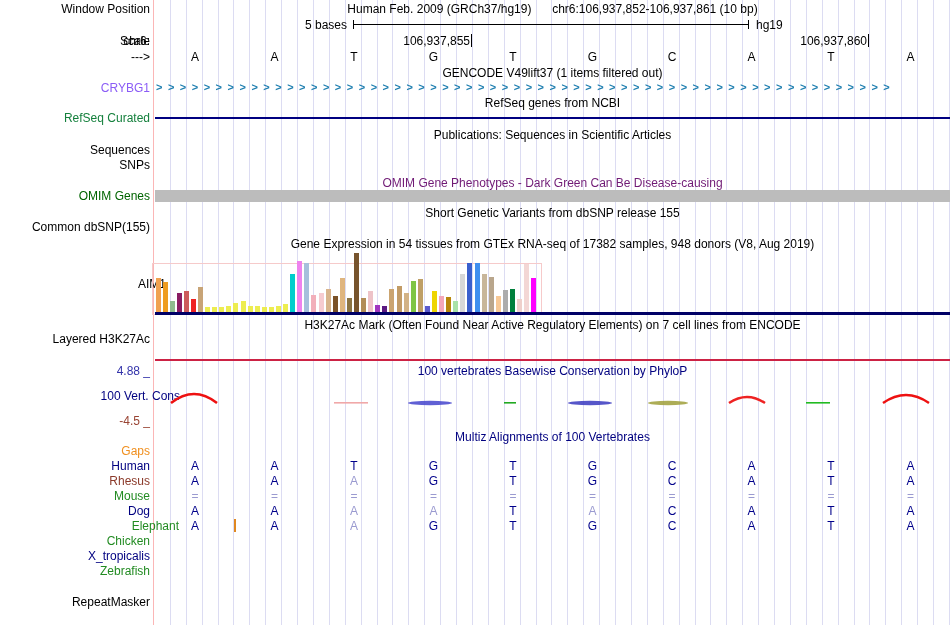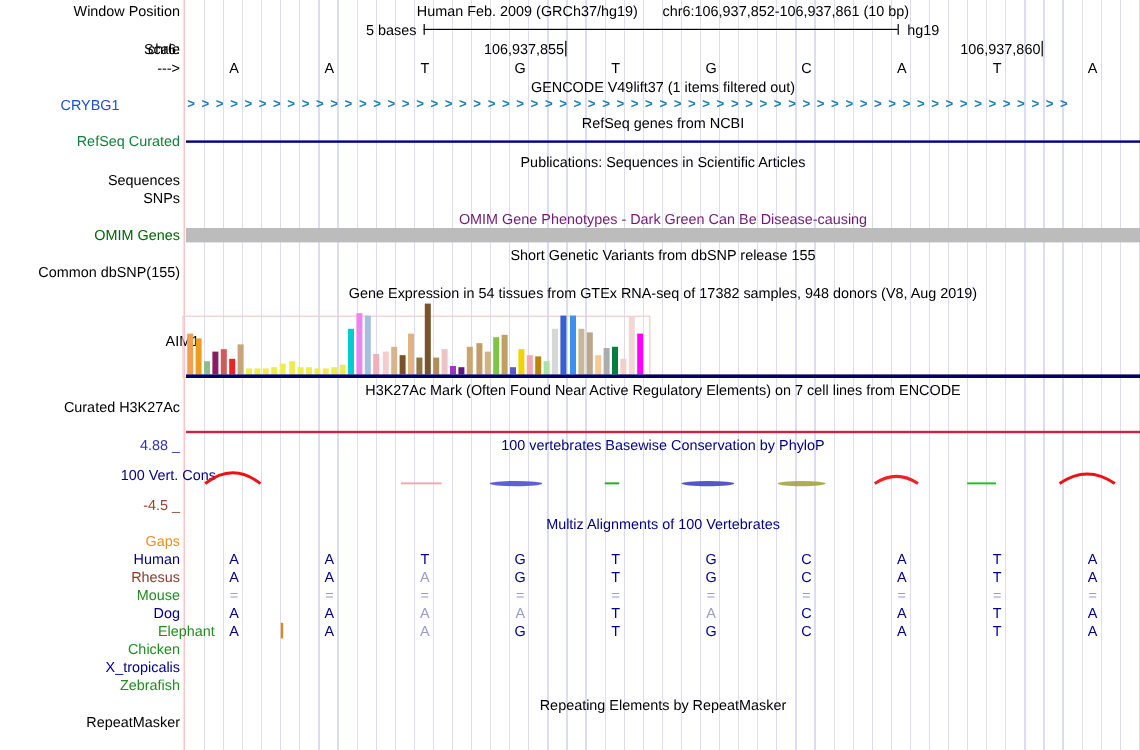--- a/index.html
+++ b/index.html
@@ -58,21 +58,21 @@
       <span style="left: 393.5px; top: 50px;">G</span>
       <span style="left: 473px; top: 50px;">T</span>
       <span style="left: 552.5px; top: 50px;">G</span>
       <span style="left: 632px; top: 50px;">C</span>
       <span style="left: 711.5px; top: 50px;">A</span>
       <span style="left: 791px; top: 50px;">T</span>
       <span style="left: 870.5px; top: 50px;">A</span>
     </div>
 
   <div class="caption" style="top:66px;">GENCODE V49lift37 (1 items filtered out)</div>
-  <div class="llabel" style="top:81px;color:#1d4ed8;text-align:center;">CRYBG1</div>
+  <div class="llabel" style="top:81px;color:#8b5cf6;">CRYBG1</div>
   <div id="gencode-arrows">&gt;&gt;&gt;&gt;&gt;&gt;&gt;&gt;&gt;&gt;&gt;&gt;&gt;&gt;&gt;&gt;&gt;&gt;&gt;&gt;&gt;&gt;&gt;&gt;&gt;&gt;&gt;&gt;&gt;&gt;&gt;&gt;&gt;&gt;&gt;&gt;&gt;&gt;&gt;&gt;&gt;&gt;&gt;&gt;&gt;&gt;&gt;&gt;&gt;&gt;&gt;&gt;&gt;&gt;&gt;&gt;&gt;&gt;&gt;&gt;&gt;&gt;</div>
 
   <div class="caption" style="top:96px;">RefSeq genes from NCBI</div>
   <div class="llabel" style="top:111px;color:#15803d;">RefSeq Curated</div>
   <div class="hline" style="top:117px;height:2px;background:#000080;"></div>
 
   <div class="caption" style="top:128px;">Publications: Sequences in Scientific Articles</div>
   <div class="llabel" style="top:143px;">Sequences</div>
   <div class="llabel" style="top:158px;">SNPs</div>
 
@@ -138,21 +138,21 @@
       <div class="gtexbar" style="left: 495.82px; top: 296px; height: 16px; background: rgb(247, 200, 149);"></div>
       <div class="gtexbar" style="left: 502.91px; top: 290px; height: 22px; background: rgb(172, 172, 172);"></div>
       <div class="gtexbar" style="left: 510px; top: 289px; height: 23px; background: rgb(0, 128, 60);"></div>
       <div class="gtexbar" style="left: 517.09px; top: 299px; height: 13px; background: rgb(239, 208, 203);"></div>
       <div class="gtexbar" style="left: 524.18px; top: 264px; height: 48px; background: rgb(243, 215, 213);"></div>
       <div class="gtexbar" style="left: 531.27px; top: 278px; height: 34px; background: rgb(255, 0, 255);"></div>
     </div>
   <div class="hline" style="top:312px;height:3px;background:#000066;"></div>
 
   <div class="caption" style="top:318px;">H3K27Ac Mark (Often Found Near Active Regulatory Elements) on 7 cell lines from ENCODE</div>
-  <div class="llabel" style="top:332px;">Curated H3K27Ac</div>
+  <div class="llabel" style="top:332px;">Layered H3K27Ac</div>
   <div class="hline" style="top:359px;height:2px;background:#cc2244;"></div>
 
   <div class="caption" style="top:364px;color:#000080;">100 vertebrates Basewise Conservation by PhyloP</div>
   <div class="llabel" style="top:364px;color:#3333aa;">4.88 _</div>
   <div class="llabel" style="top:389px;color:#000080;margin-left:30px;">100 Vert. Cons</div>
   <div class="llabel" style="top:414px;color:#994433;">-4.5 _</div>
   <svg id="phylop" style="position:absolute;left:0;top:380px;width:950px;height:45px;">
       <path d="M 171 23 Q 194 5 217 23" stroke="#ee1111" stroke-width="2.5" fill="none"></path>
       <rect x="334" y="22" width="34" height="1.6" fill="#f0a8a8"></rect>
       <ellipse cx="430" cy="23" rx="22" ry="2.2" fill="#4444cc" opacity="0.85"></ellipse>
@@ -221,15 +221,14 @@
       <span class="mletter" style="left: 632px; top: 519px; color: rgb(0, 0, 139);">C</span>
       <span class="mletter" style="left: 711.5px; top: 519px; color: rgb(0, 0, 139);">A</span>
       <span class="mletter" style="left: 791px; top: 519px; color: rgb(0, 0, 139);">T</span>
       <span class="mletter" style="left: 870.5px; top: 519px; color: rgb(0, 0, 139);">A</span>
       <div class="llabel" style="top: 534px; color: rgb(34, 139, 34);">Chicken</div>
       <div class="llabel" style="top: 549px; color: rgb(0, 0, 128);">X_tropicalis</div>
       <div class="llabel" style="top: 564px; color: rgb(34, 139, 34);">Zebrafish</div>
     </div>
   <div id="elephant-tick"></div>
 
-  <div class="caption" style="top:581px;">Repeating Elements by RepeatMasker</div>
   <div class="llabel" style="top:595px;">RepeatMasker</div>
 </div>
 
 </body></html>

